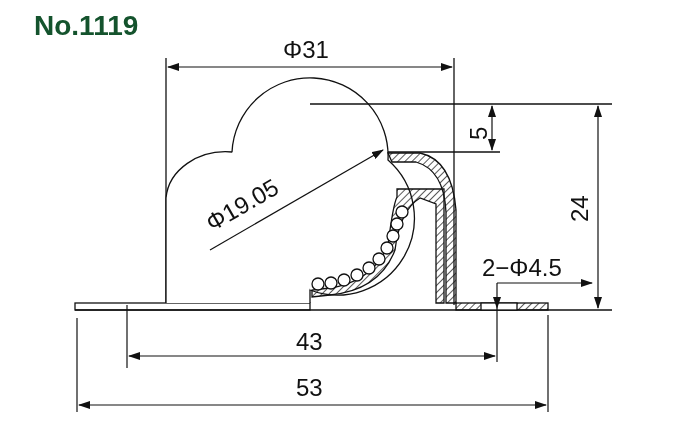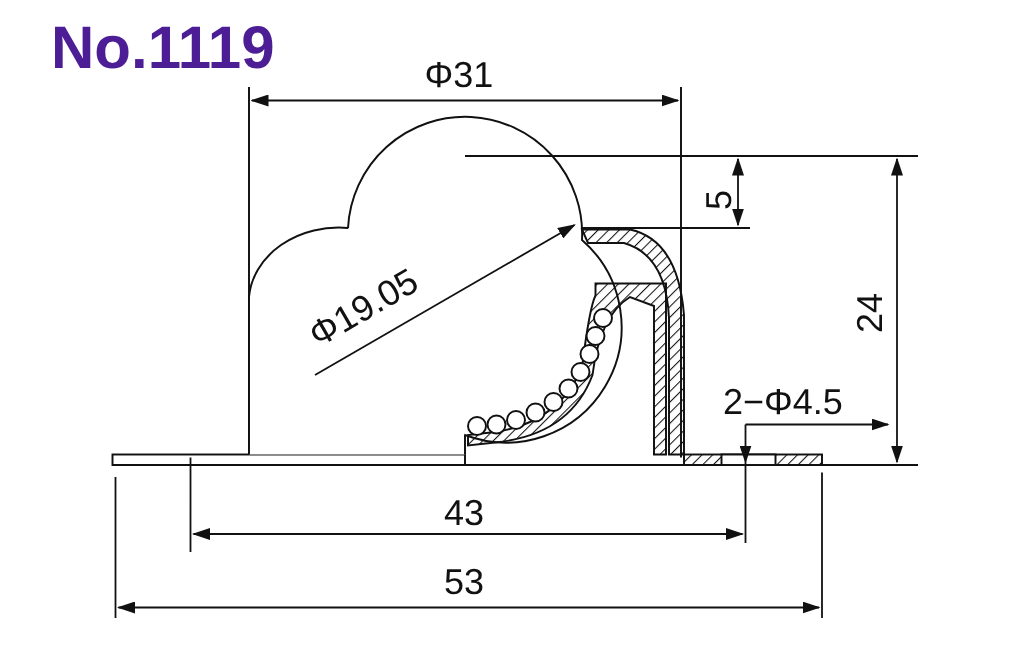--- a/index.html
+++ b/index.html
@@ -1,17 +1,17 @@
 <!DOCTYPE html>
 <html><head>
 <meta charset="utf-8">
 <style>
   html, body { margin: 0; padding: 0; background: #ffffff; }
   body { width: 673px; height: 445px; position: relative; overflow: hidden; font-family: "Liberation Sans", sans-serif; }
-  .title { position: absolute; left: 34px; top: 10px; font-size: 40px; font-weight: bold; color: #4c1d95; letter-spacing: 0px; font-family: "Liberation Sans", sans-serif; }
+  .title { position: absolute; left: 34px; top: 10px; font-size: 28px; font-weight: bold; color: #14532d; letter-spacing: 0px; font-family: "Liberation Sans", sans-serif; }
   svg { position: absolute; left: 0; top: 0; }
   .dimtxt { font-family: "Liberation Sans", sans-serif; font-size: 24px; fill: #111; }
 </style>
 </head>
 <body>
 
 <div class="title">No.1119</div>
 
 <svg width="673" height="445" viewBox="0 0 673 445">
   <defs>

